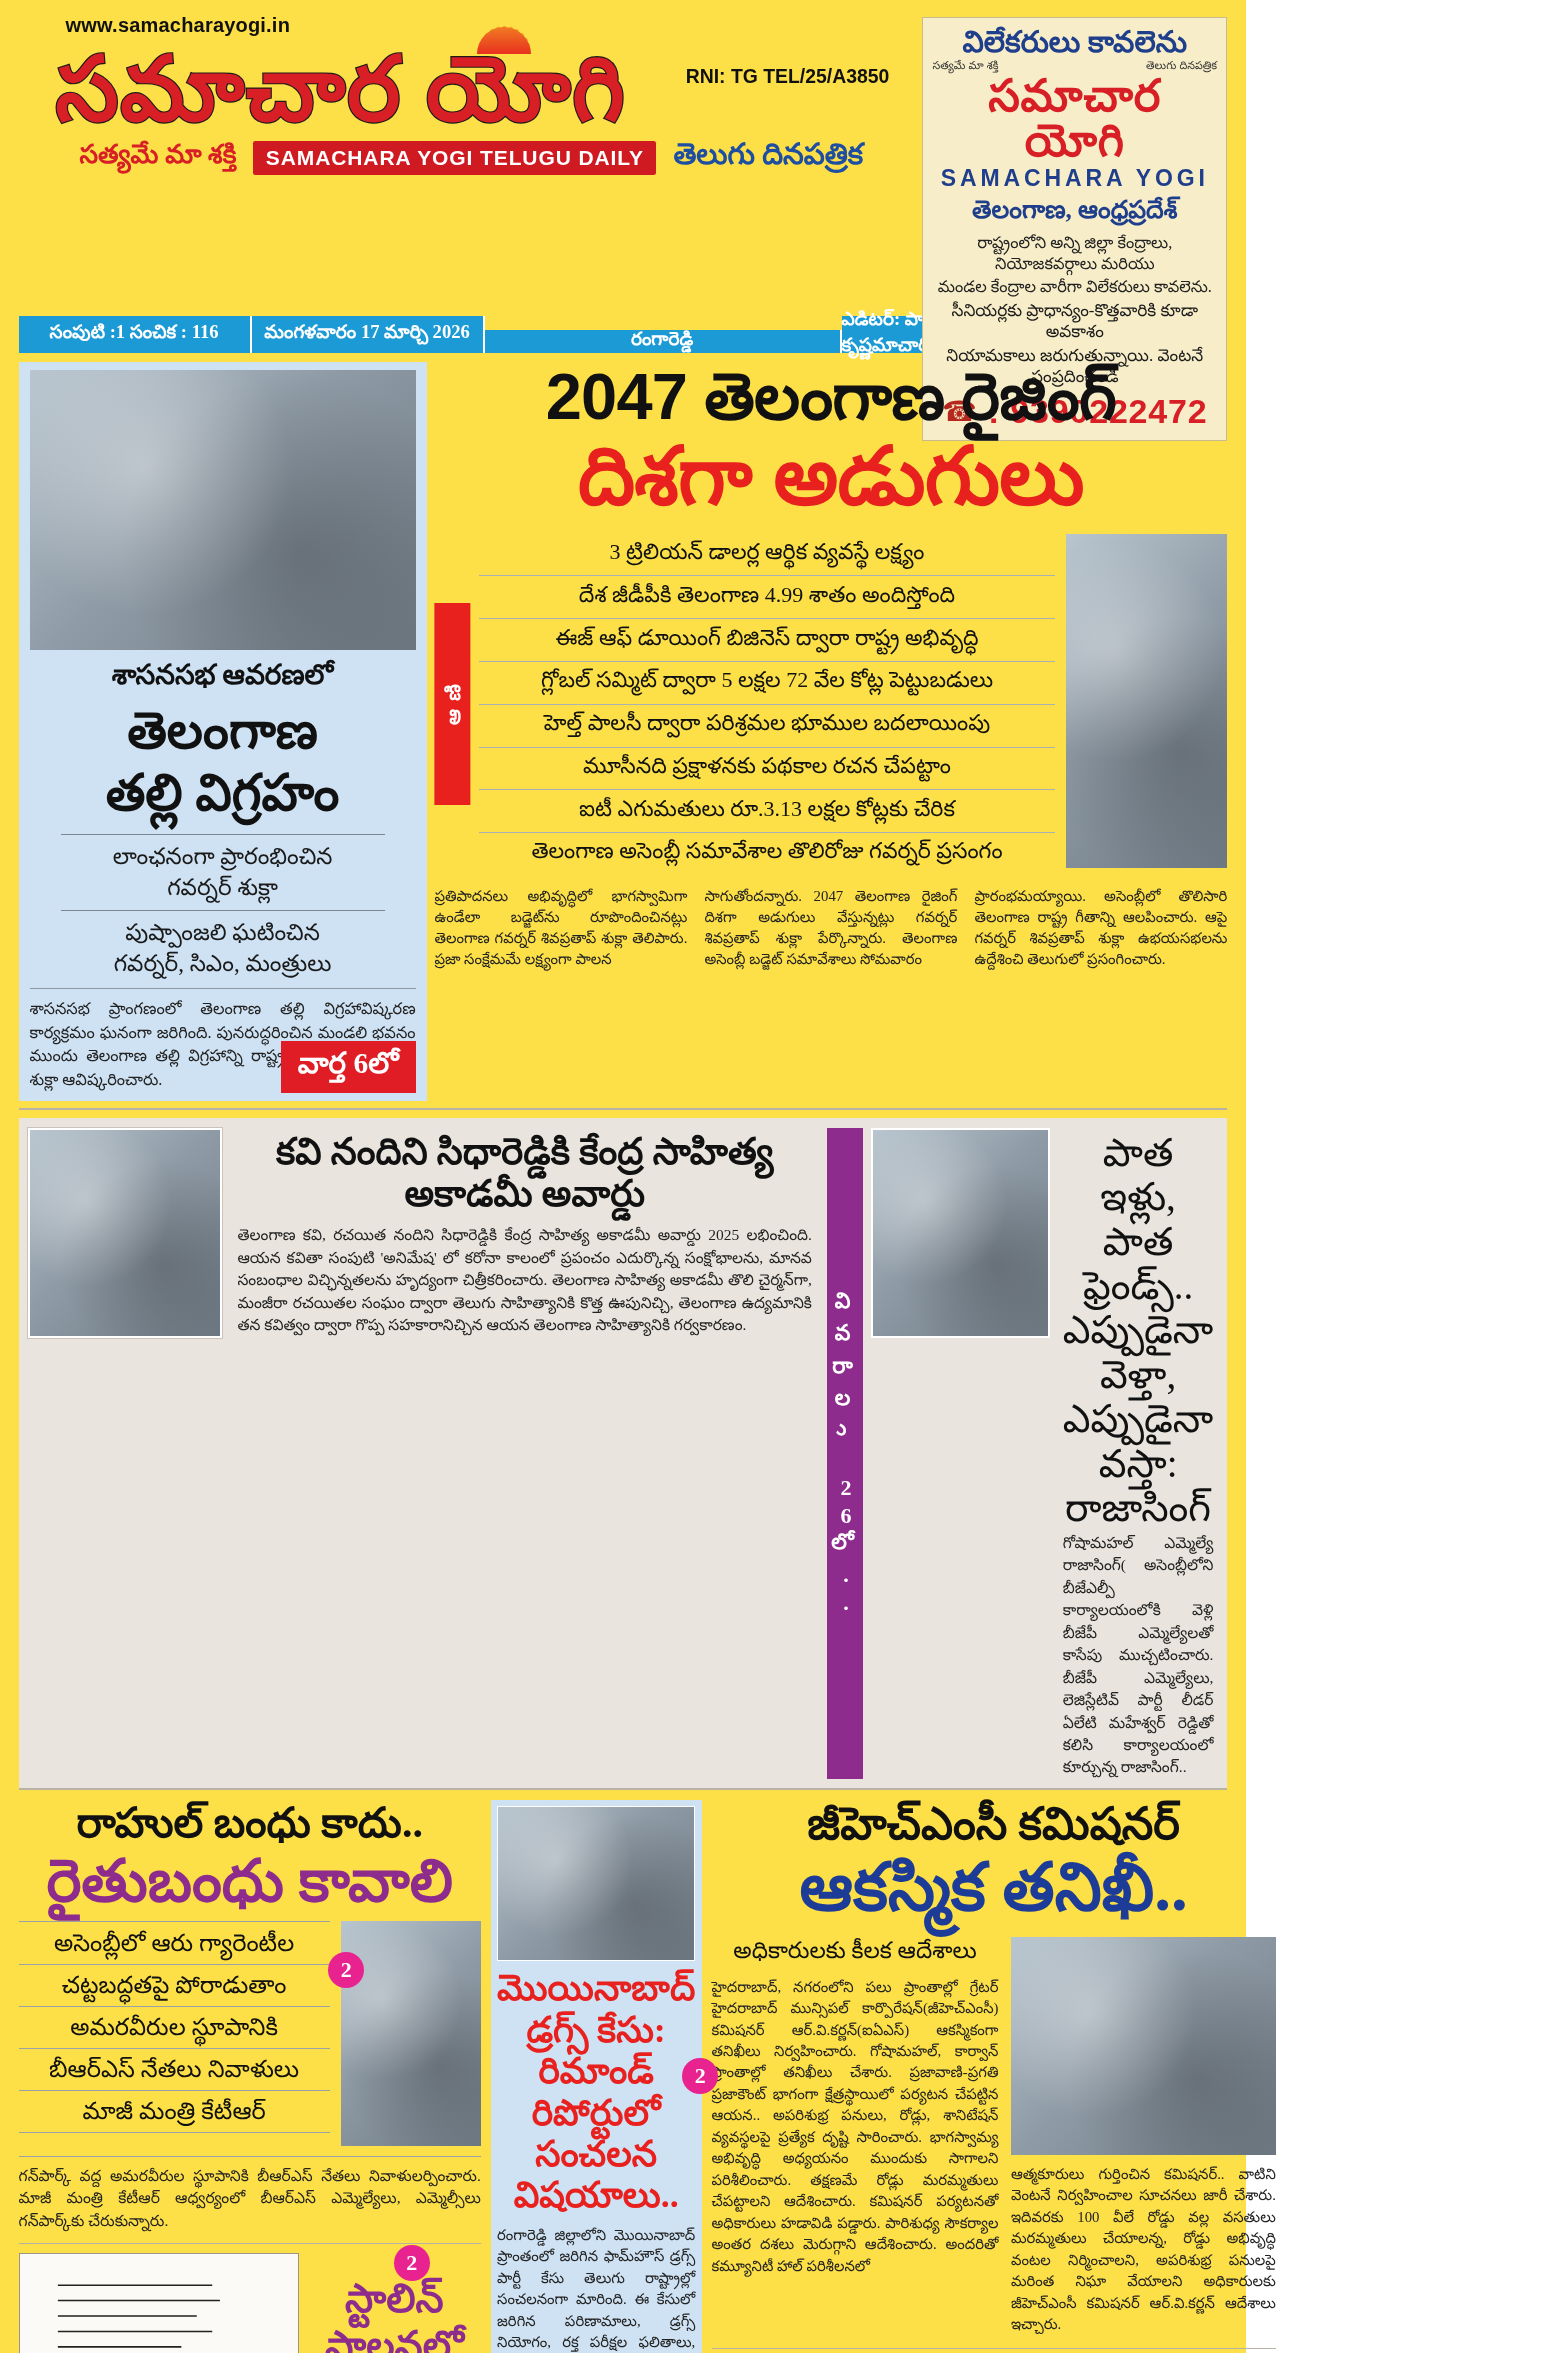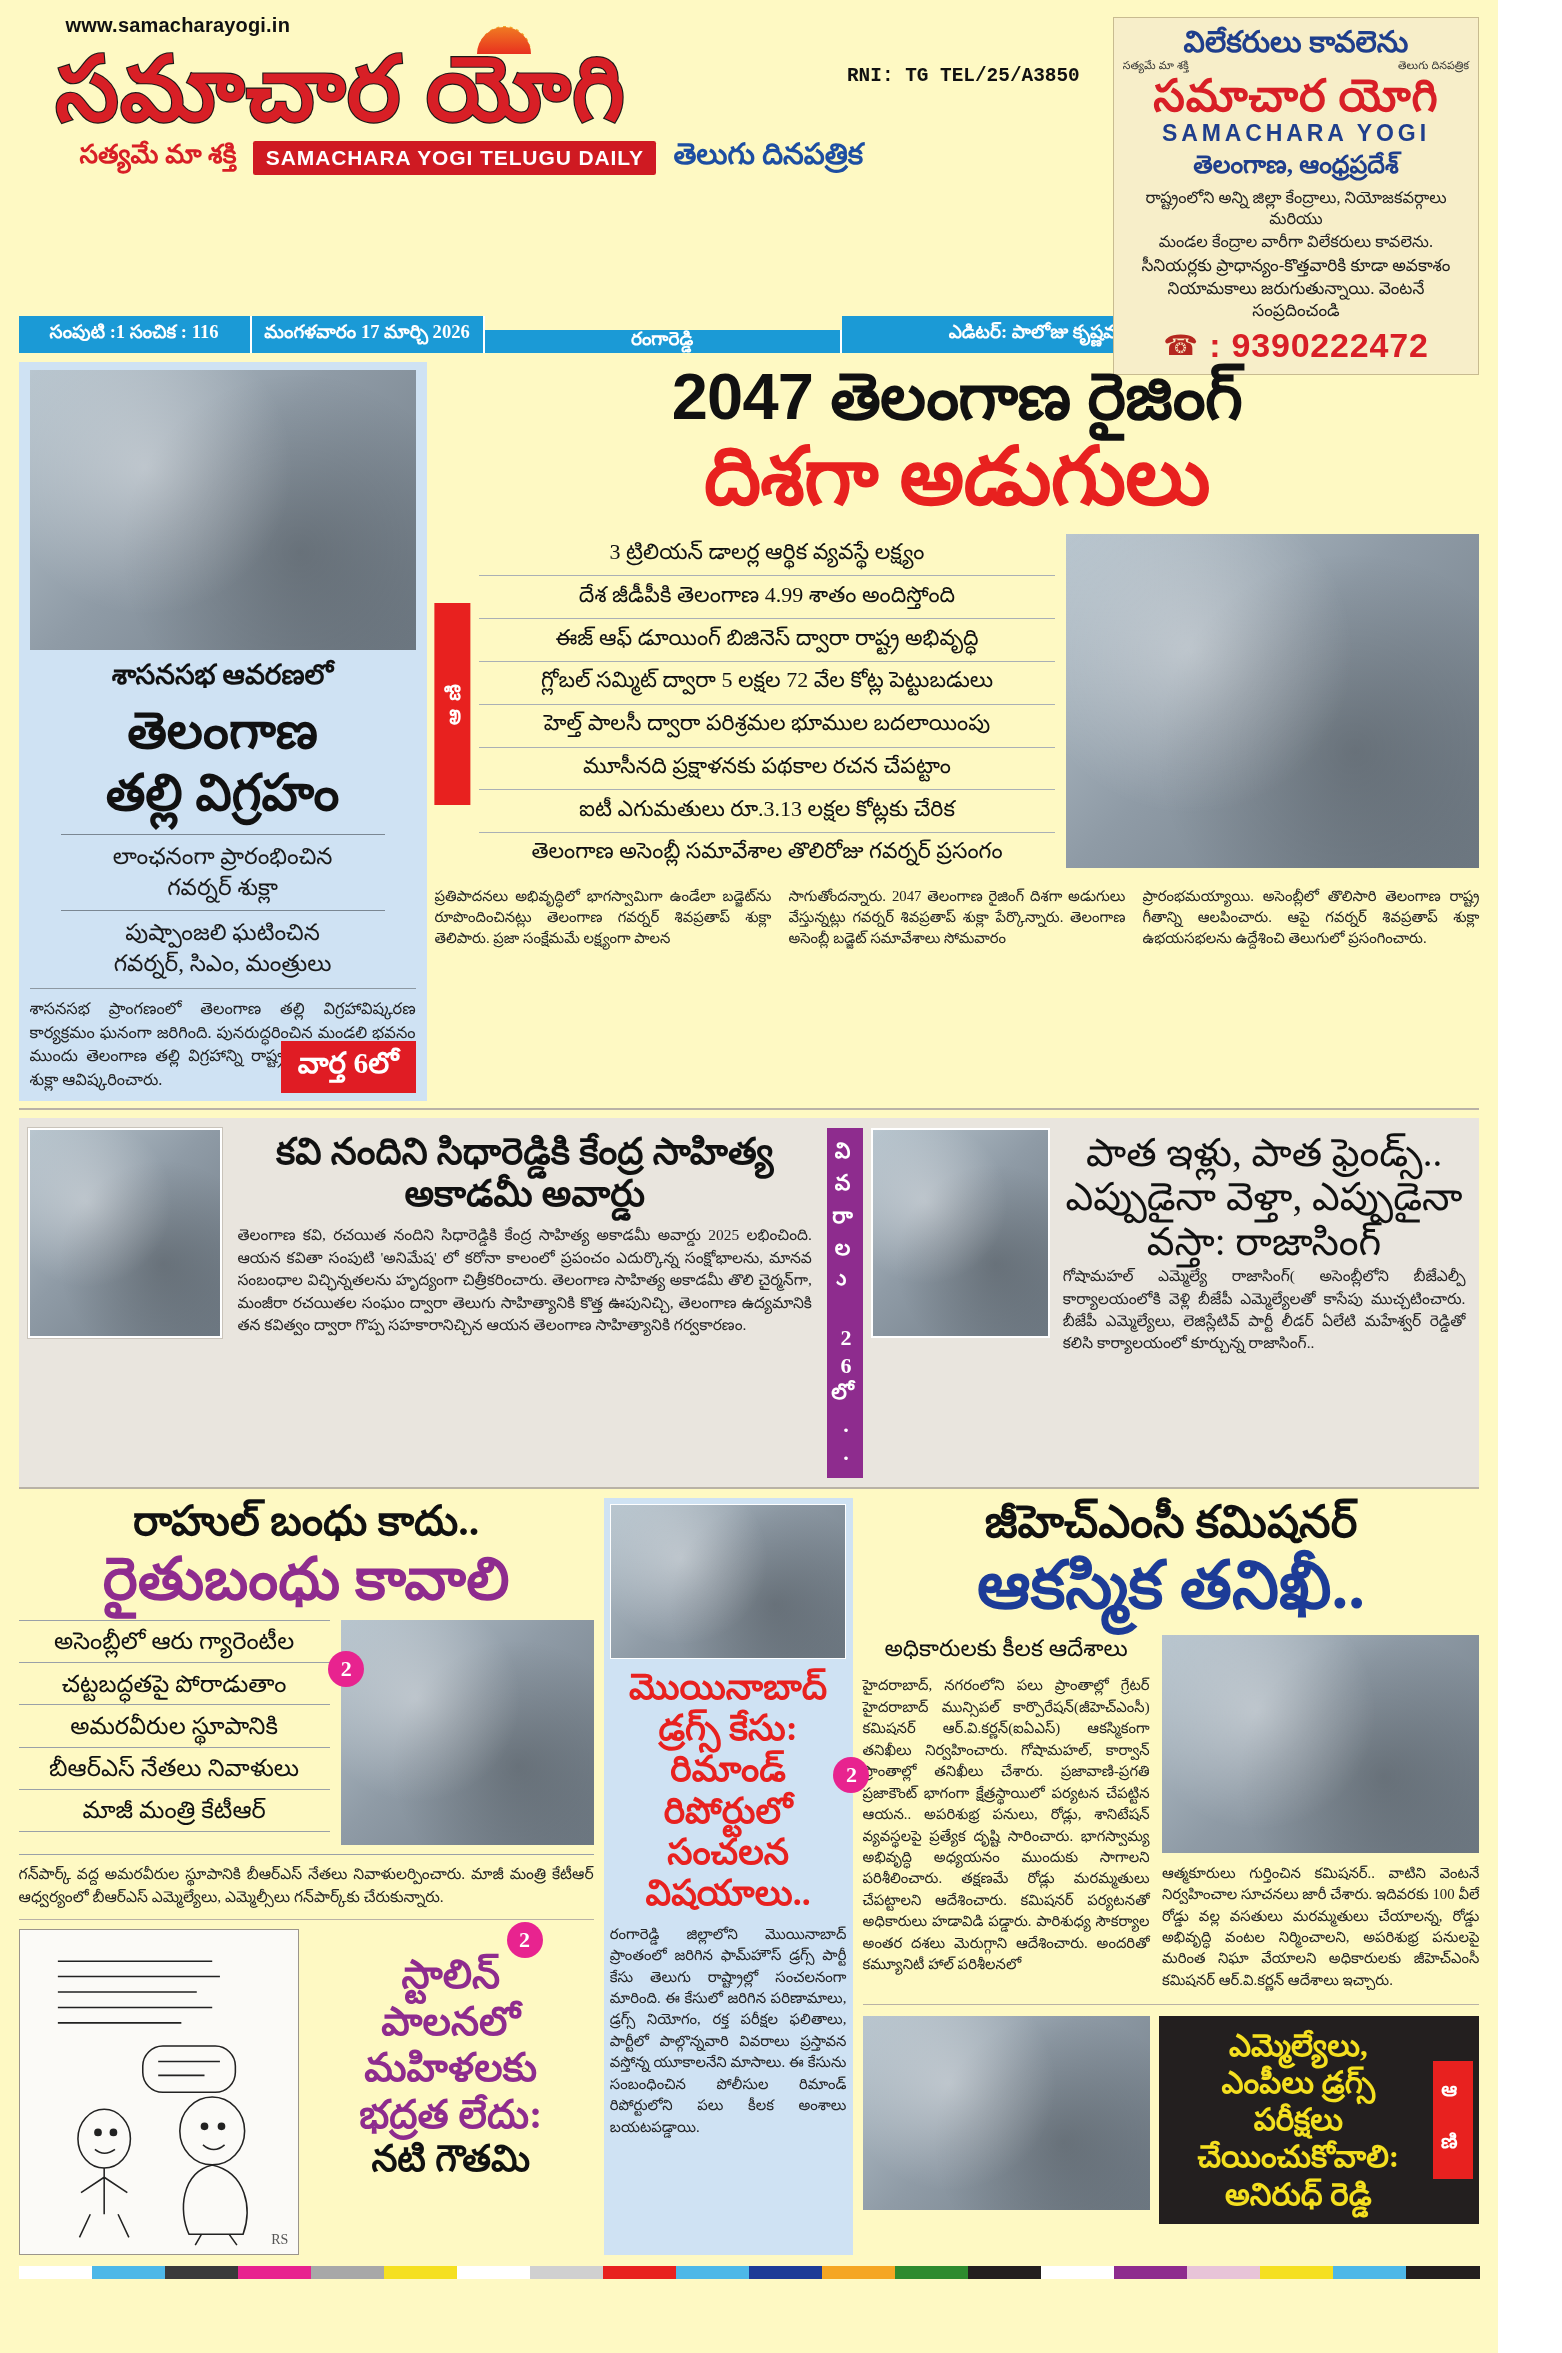--- a/index.html
+++ b/index.html
@@ -2,42 +2,42 @@
 <html style="font-size:12.4px"><head>
 <meta charset="utf-8">
 <style>
   * { box-sizing: border-box; margin: 0; padding: 0; }
   html, body {
     width: 1563px;
     background: #ffffff;
     font-family: "Liberation Sans", sans-serif;
   }
   .page {
-    width: 1498px;
+    width: 1246px;
     height: 2354px;
     position: relative;
-    background: #fef9c3;
+    background: #fde047;
     padding: 0 18.6px;
   }
 
   
   .masthead {
     position: relative;
     height: 311px;
     display: flex;
     align-items: flex-start;
   }
   .mast-left { width: 1134px; position: relative; padding-top: 14px; }
   .mast-url {
     font-size: 20px; font-weight: bold; color: #111;
     letter-spacing: 0.2px; padding-left: 47px;
   }
   .mast-rni {
     position: absolute; right: 7.8px; top: 65px;
-    font-size: 19.4px; font-weight: bold; color: #111; font-family: Liberation Mono, monospace;
+    font-size: 19.4px; font-weight: bold; color: #111;
   }
   .mast-title-row {
     display: flex; align-items: flex-end; position: relative;
     padding-left: 37px; margin-top: 7.8px;
   }
   .mast-title {
     font-family: "Liberation Serif", serif;
     font-size: 90px; font-weight: bold; line-height: 1.0;
     color: #d81f26;
     -webkit-text-stroke: 2.3px #1a1a1a;

